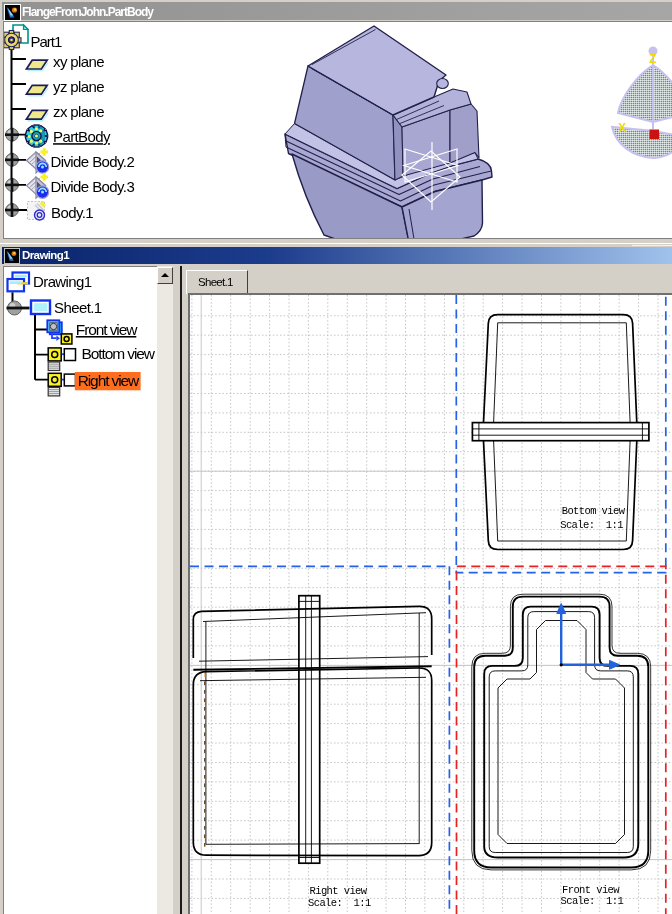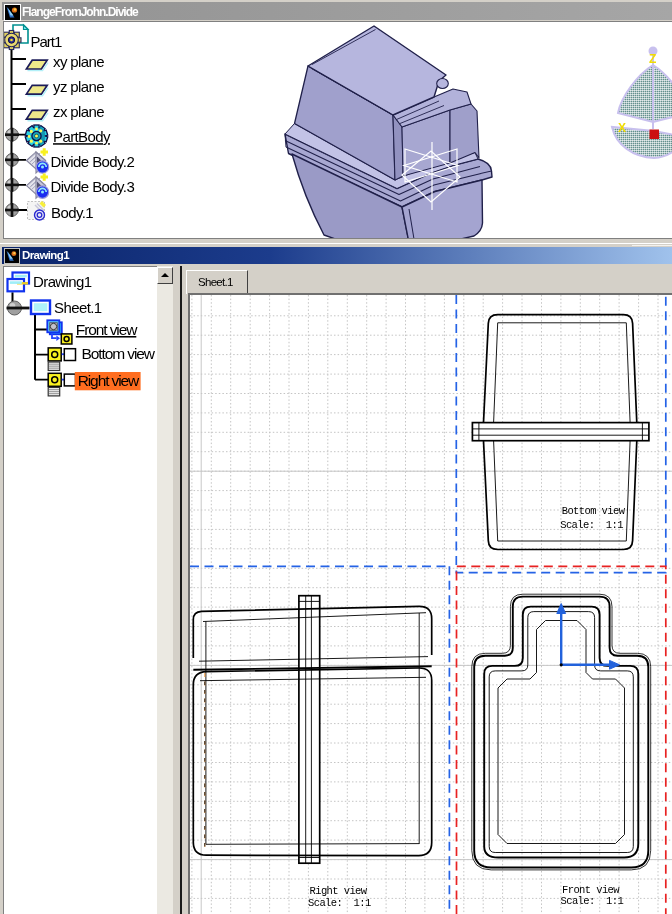--- a/index.html
+++ b/index.html
@@ -14,21 +14,21 @@
 
   <div class="abs" style="left:2px;top:2px;width:670px;height:18px;background:linear-gradient(90deg,#929292,#a6a6a6);"></div>
   <div class="abs" style="left:4px;top:3.5px;width:15px;height:15px;background:#000;border:1px solid #fff;">
     <svg width="15" height="15" viewBox="0 0 15 15">
       <path d="M1.5,1.5 L9.5,12.5 L5,12.5 Z" fill="#2e6fc8"></path>
       <path d="M2.5,2.5 L8.5,10.5 L5.5,10.5 Z" fill="#8fd0f8"></path>
       <circle cx="9.5" cy="5" r="2.6" fill="#e07018"></circle>
       <circle cx="10" cy="4.5" r="1.2" fill="#f8d050"></circle>
     </svg>
   </div>
-  <div class="abs titletext" style="left:22px;top:4.5px;letter-spacing:-1px;">FlangeFromJohn.Divide</div>
+  <div class="abs titletext" style="left:22px;top:4.5px;letter-spacing:-1px;">FlangeFromJohn.PartBody</div>
 
   <div class="abs" style="left:3px;top:21px;width:669px;height:217px;background:#fff;border-top:1px solid #808080;border-left:1px solid #808080;overflow:hidden;">
      <svg class="abs" style="left:0;top:0;" width="669" height="217" viewBox="3 21 669 217">
 
        <g stroke="#20204a" stroke-width="1.2" stroke-linejoin="round">
 
          <path d="M284,133 L396,187.5 L430,172 L452,164.5 L477,158 Q490,161.5 490.5,170 L491,176 L481,179 L434,190.5 L401,206 L287.5,152.5 Z" fill="#a8a8d2" stroke-width="1.4"></path>
 
          <path d="M291,153 L401,206 L409,246 L340,240 L323,234 Q303,196 291,153 Z" fill="#9a9ac6" stroke-width="1.4"></path>
          <path d="M401,206 L434,190.5 L481,179 L481.5,222 Q481,230 473,235 L438,243 L409,247 Z" fill="#a4a4d0" stroke-width="1.4"></path>

